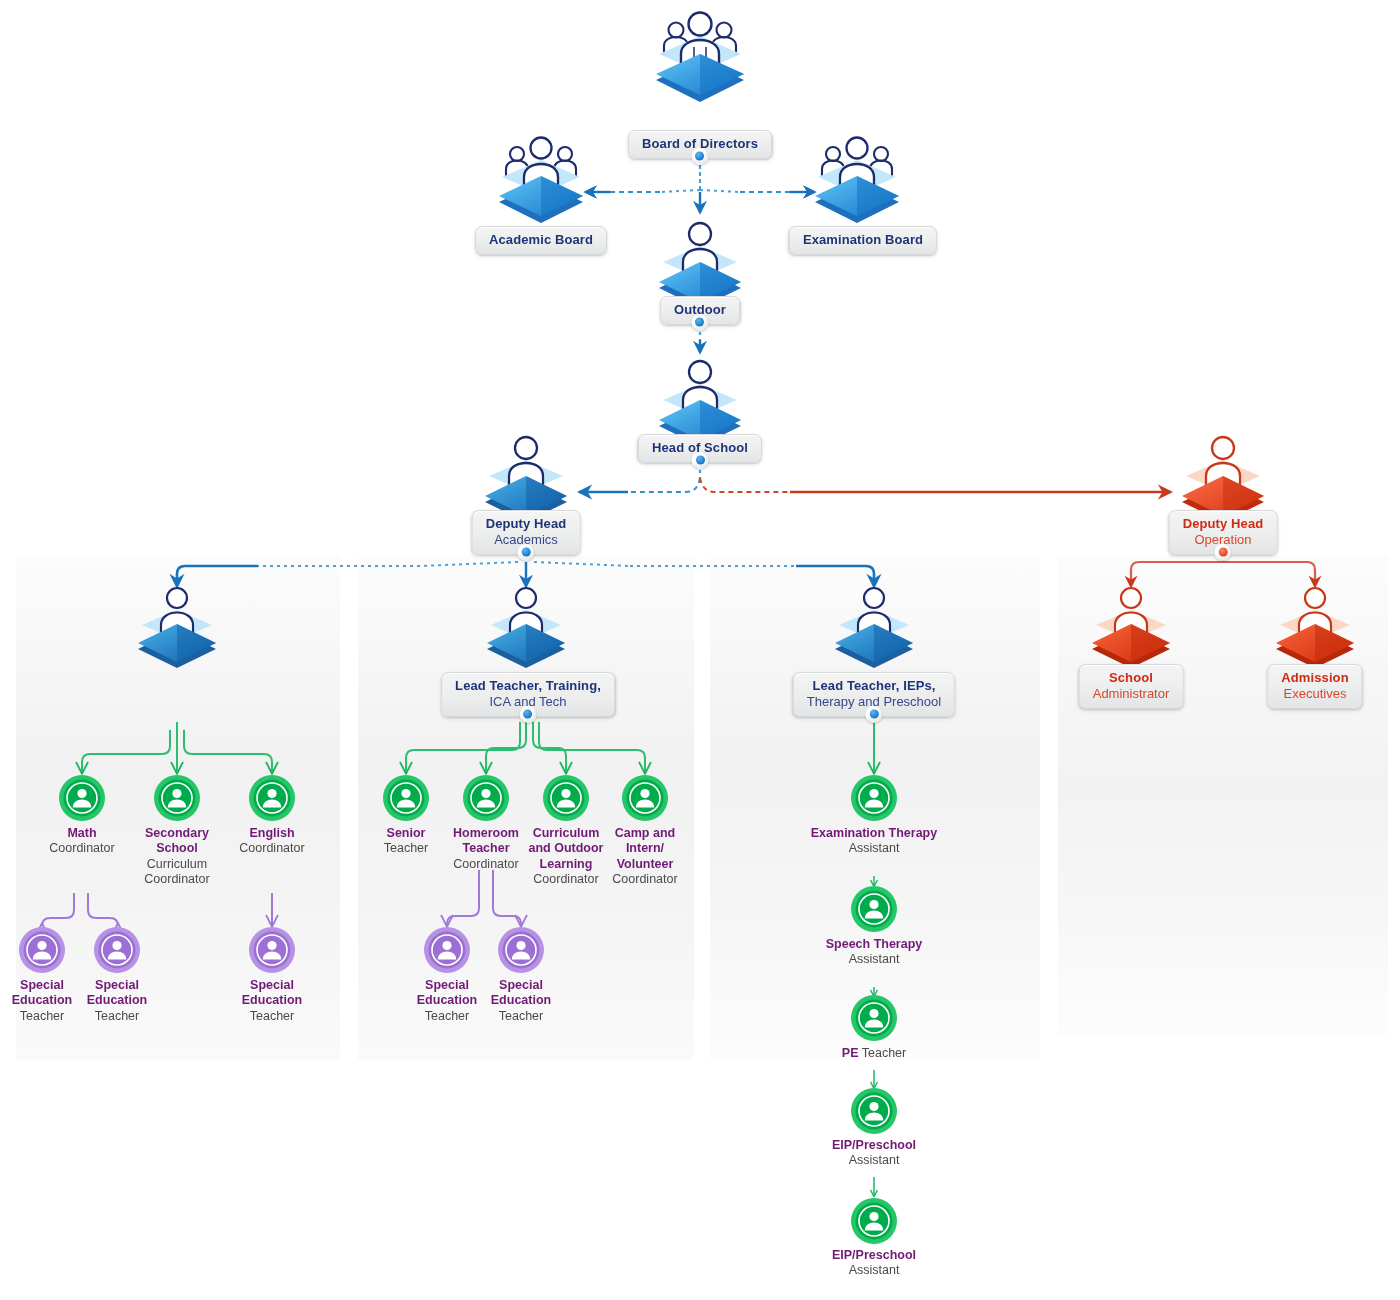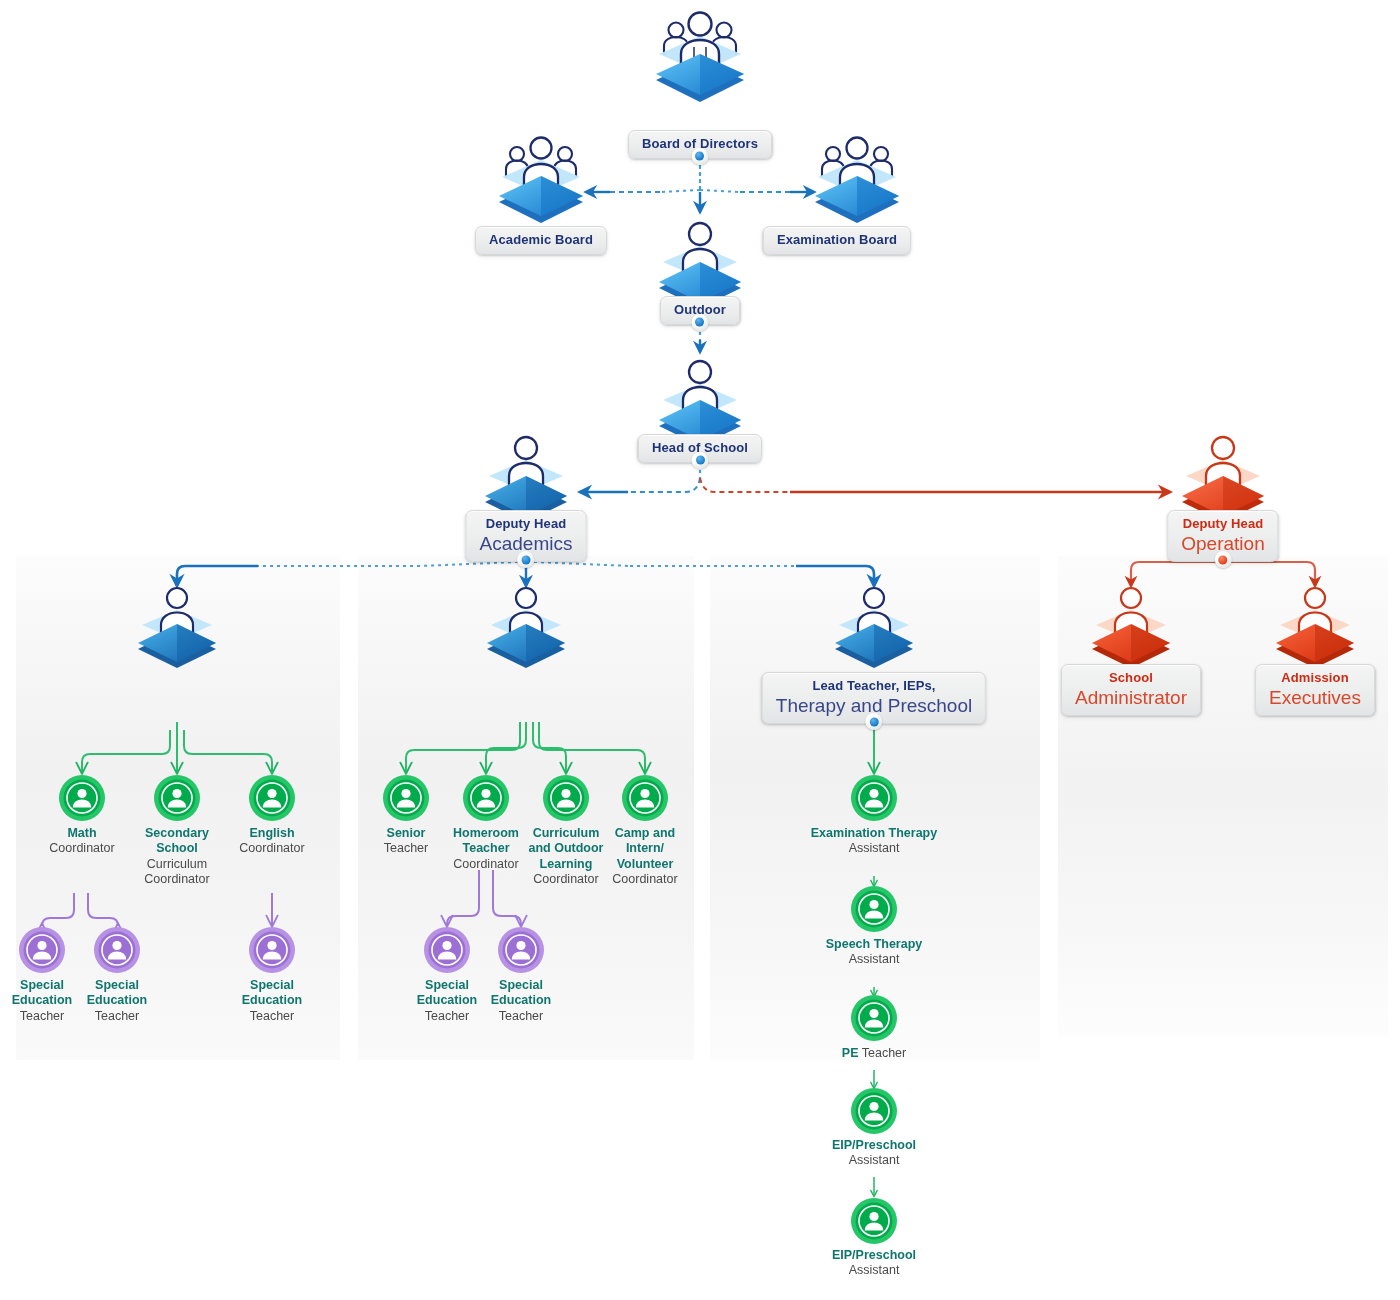--- a/index.html
+++ b/index.html
@@ -29,21 +29,21 @@
   
   .pill{
     position:absolute;transform:translateX(-50%);
     background:linear-gradient(180deg,#f4f4f5 0%,#eceded 55%,#e3e4e5 100%);
     border:1px solid #d7d8da;border-radius:7px;
     box-shadow:0 1px 2px rgba(0,0,0,.16),0 2px 5px rgba(0,0,0,.07),inset 0 1px 0 #fdfdfd;
     padding:5px 13px 6px;text-align:center;line-height:1.22;
     white-space:nowrap;
   }
   .pill .t1{font-weight:bold;font-size:13px;color:#1f3478;letter-spacing:.1px;display:block;}
-  .pill .t2{font-weight:normal;font-size:19px;color:#38478a;display:block;}
+  .pill .t2{font-weight:normal;font-size:13px;color:#38478a;display:block;}
   .pill.red .t1{color:#cf2a12;}
   .pill.red .t2{color:#d8472a;}
   .pill .knob{
     position:absolute;left:50%;bottom:-7px;transform:translateX(-50%);
     width:17px;height:17px;border-radius:50%;
     background:radial-gradient(circle at 38% 32%,#fefefe 0 36%,#eceded 62%,#dcdddf 100%);
     box-shadow:0 1px 2px rgba(0,0,0,.22);
   }
   .pill .knob::after{
     content:"";position:absolute;left:50%;top:50%;transform:translate(-50%,-50%);
@@ -58,21 +58,21 @@
 
   
   .ring{position:absolute;transform:translateX(-50%);width:48px;height:48px;}
   .ring svg{display:block;width:48px;height:48px;}
 
   
   .cap{
     position:absolute;transform:translateX(-50%);text-align:center;
     line-height:1.22;font-size:12.5px;color:#3c3c3c;
   }
-  .cap b{font-weight:bold;color:#0f766e;}
+  .cap b{font-weight:bold;color:#701a75;}
   .cap .sub{font-weight:normal;color:#4a4a4a;}
   .cap.w80{width:80px;}
   .cap.w92{width:92px;}
   .cap.w200{width:210px;}
   .cap.inline{white-space:nowrap;}
 </style>
 </head>
 <body>
 
 <div id="chart">
@@ -245,21 +245,21 @@
       <path d="M55 44 L97 64 L55 84 L13 64 Z" fill="url(#g3)"></path>
       <defs>
           <linearGradient id="g3" x1="0" y1="0" x2="1" y2="1">
         <stop offset="0" stop-color="#5ec6f7"></stop>
             <stop offset="1" stop-color="#1775c9"></stop>
           </linearGradient>
         </defs>
       <path d="M55 44 L97 64 L55 84 Z" fill="#1273c4" opacity=".55"></path>
     </svg>
   </div>
-  <div class="pill" style="left:837px;top:226px;">
+  <div class="pill" style="left:863px;top:226px;">
     <span class="t1">Examination Board</span>
   </div>
 
   <div class="av3d" style="left:700px;top:216px;">
     <svg viewBox="0 0 110 96">
       <path d="M55 30 L92 46 L55 62 L18 46 Z" fill="#bfe6fb" opacity=".95"></path>
       <g fill="#ffffff" stroke="#1d2b6b" stroke-width="2.3" stroke-linecap="round" stroke-linejoin="round">
         <circle cx="55" cy="18" r="11"></circle>
         <path d="M38 56 v-10 c0-8.5 8-13 17-13 s17 4.5 17 13 v10 Z"></path>
       </g>
@@ -380,20 +380,25 @@
       <path d="M55 46 L94 65 L55 84 L16 65 Z" fill="url(#g9)"></path>
       <defs>
           <linearGradient id="g9" x1="0" y1="0" x2="1" y2="1">
         <stop offset="0" stop-color="#49b2ea"></stop>
             <stop offset="1" stop-color="#1161ab"></stop>
           </linearGradient>
         </defs>
       <path d="M55 46 L94 65 L55 84 Z" fill="#0f5da3" opacity=".5"></path>
     </svg>
   </div>
+  <div class="pill" style="left:528px;top:672px;">
+    <span class="t1">Lead Teacher, Training,</span>
+    <span class="t2">ICA and Tech</span>
+    <span class="knob"></span>
+  </div>
 
   <div class="av3d" style="left:874px;top:578px;">
     <svg viewBox="0 0 110 96">
       <path d="M55 32 L90 47 L55 62 L20 47 Z" fill="#bfe6fb" opacity=".95"></path>
       <g fill="#ffffff" stroke="#1d2b6b" stroke-width="2.2" stroke-linecap="round" stroke-linejoin="round">
         <circle cx="55" cy="20" r="10"></circle>
         <path d="M39 56 v-9 c0-8 7.5-12.5 16-12.5 s16 4.5 16 12.5 v9 Z"></path>
       </g>
       <path d="M55 52 L94 71 L55 90 L16 71 Z" fill="#1a5f9f"></path>
       <path d="M55 46 L94 65 L55 84 L16 65 Z" fill="url(#g10)"></path>

